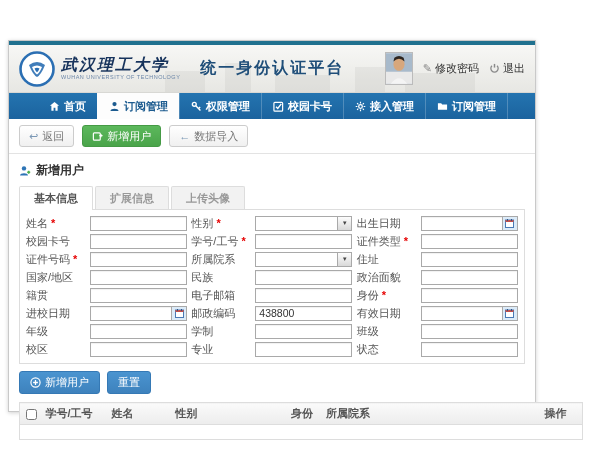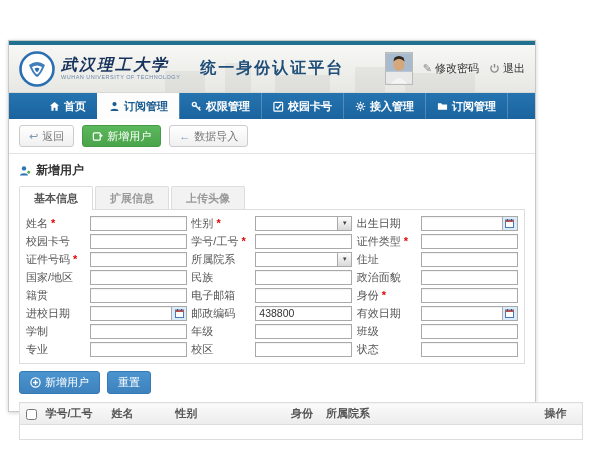--- a/index.html
+++ b/index.html
@@ -315,38 +315,38 @@
               <svg viewBox="0 0 9 9">
                 <rect x=".5" y="1" width="8" height="7.5" fill="#fff" stroke="#4a7ab5"></rect>
                 <rect x=".5" y="1" width="8" height="2" fill="#c0504d"></rect>
                 <path d="M2.5 0 v2 M6.5 0 v2" stroke="#33527e"></path>
               </svg>
             </span>
           </span>
       </div>
 
       <div class="field">
+        <label>年级</label>
+        <input class="txt" type="text" style="">
+      </div>
+      <div class="field">
         <label>学制</label>
         <input class="txt" type="text" style="">
       </div>
       <div class="field">
-        <label>年级</label>
-        <input class="txt" type="text" style="">
-      </div>
-      <div class="field">
         <label>班级</label>
         <input class="txt" type="text" style="">
       </div>
 
       <div class="field">
+        <label>校区</label>
+        <input class="txt" type="text" style="">
+      </div>
+      <div class="field">
         <label>专业</label>
-        <input class="txt" type="text" style="">
-      </div>
-      <div class="field">
-        <label>校区</label>
         <input class="txt" type="text" style="">
       </div>
       <div class="field">
         <label>状态</label>
         <input class="txt" type="text" style="">
       </div>
 
     </div>
   </div>
 

